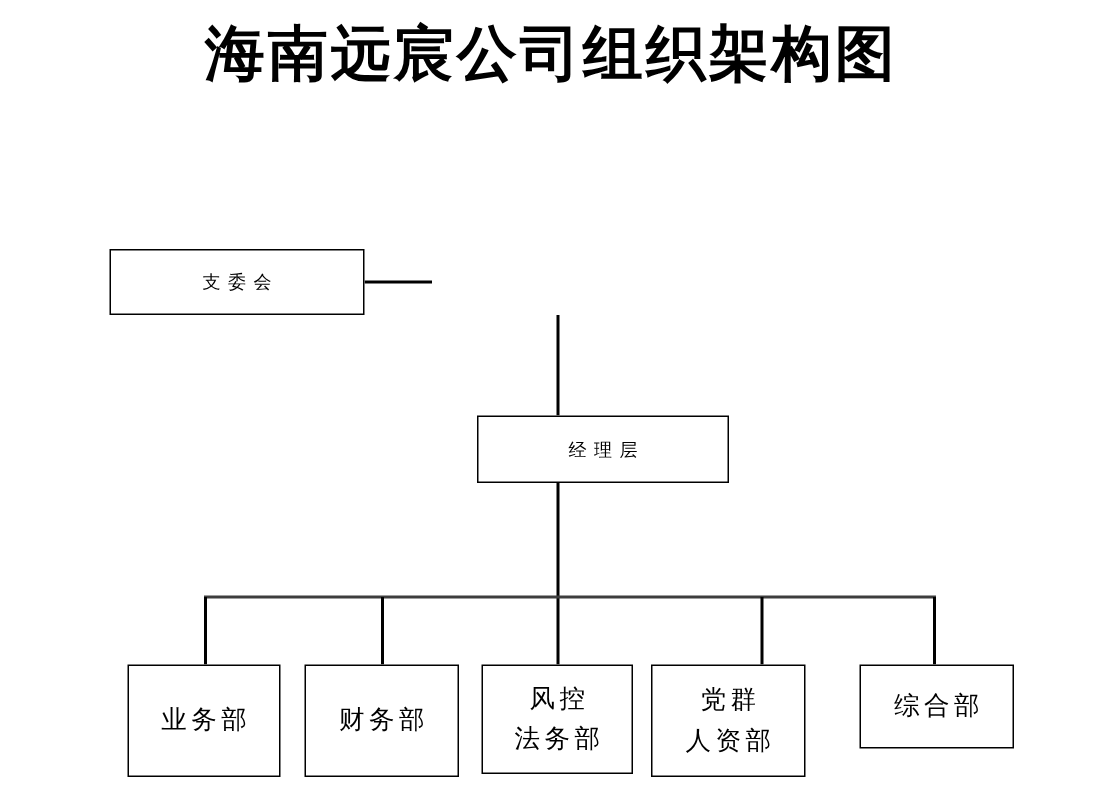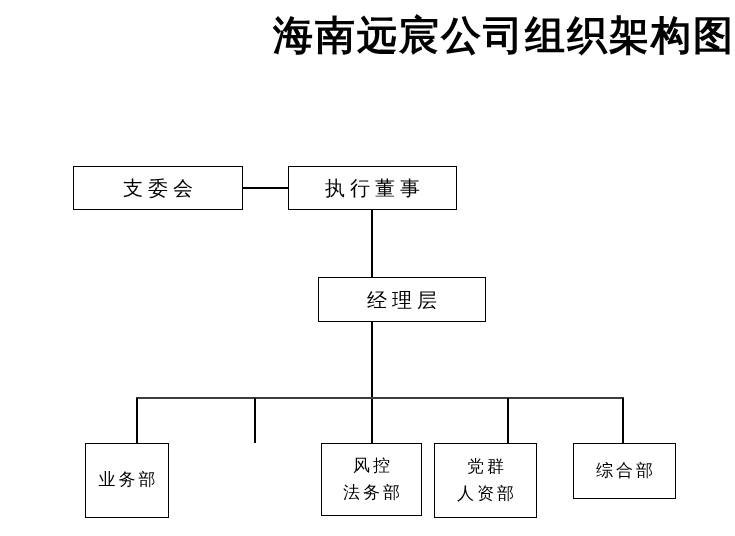--- a/index.html
+++ b/index.html
@@ -11,58 +11,58 @@
     height: 536px;
     background: #ffffff;
     color: #000000;
     overflow: hidden;
   }
   .title {
     position: absolute;
     left: 0;
     top: 8px;
     width: 735px;
-    text-align: right;
+    text-align: center;
     font-size: 40px;
     font-weight: bold;
     letter-spacing: 2px;
     color: #000000;
   }
   .node {
     position: absolute;
     border: 1.5px solid #000000;
     background: #ffffff;
     display: flex;
     align-items: center;
     justify-content: center;
     text-align: center;
   }
   .node .lbl {
-    font-size: 20px;
+    font-size: 12px;
     letter-spacing: 5px;
     margin-right: -5px;
     line-height: 1.5;
     white-space: pre-line;
     color: #000000;
   }
   .node.small .lbl {
     font-size: 17px;
     letter-spacing: 3px;
     margin-right: -3px;
     line-height: 1.55;
   }
   .line {
     position: absolute;
     background: #000000;
   }
   
   #n-branch   { left: 73px;  top: 166px; width: 170px; height: 44px; }
   #n-exec     { left: 288px; top: 166px; width: 169px; height: 44px; }
   #n-mgmt     { left: 287px; top: 277px; width: 168px; height: 45px; margin-left: 31px; }
-  #n-biz      { left: 85px;  top: 443px; width: 84px; height: 75px; text-align: center; }
+  #n-biz      { left: 85px;  top: 443px; width: 102px; height: 75px; text-align: center; }
   #n-fin      { left: 203px; top: 443px; width: 103px; height: 75px; }
   #n-risk     { left: 321px; top: 443px; width: 101px; height: 73px; }
   #n-party    { left: 434px; top: 443px; width: 103px; height: 75px; }
   #n-general  { left: 573px; top: 443px; width: 103px; height: 56px; }
   
   #l-h-branch-exec { left: 243px; top: 187px; width: 45px;  height: 1.5px; }
   #l-v-exec-mgmt   { left: 371px; top: 210px; width: 1.5px; height: 67px; }
   #l-v-mgmt-center { left: 371px; top: 322px; width: 1.5px; height: 121px; }
   #l-bar           { left: 136px; top: 397px; width: 488px; height: 2px; background: #3d3d3d; }
   #l-d-biz         { left: 136px; top: 398px; width: 1.5px; height: 45px; }
@@ -82,30 +82,30 @@
   <div class="line" id="l-v-mgmt-center"></div>
   <div class="line" id="l-bar"></div>
   <div class="line" id="l-d-biz"></div>
   <div class="line" id="l-d-fin"></div>
   <div class="line" id="l-d-party"></div>
   <div class="line" id="l-d-general"></div>
 
   <div class="node" id="n-branch">
     <span class="lbl">支委会</span>
   </div>
-  <div class="node" id="n-exec">
-    <span class="lbl">执行董事</span>
-  </div>
 
   <div class="node" id="n-mgmt">
     <span class="lbl">经理层</span>
   </div>
 
   <div class="node small" id="n-biz">
     <span class="lbl">业务部</span>
+  </div>
+  <div class="node small" id="n-fin">
+    <span class="lbl">财务部</span>
   </div>
   <div class="node small" id="n-risk">
     <span class="lbl">风控
 法务部</span>
   </div>
   <div class="node small" id="n-party">
     <span class="lbl">党群
 人资部</span>
   </div>
   <div class="node small" id="n-general">

